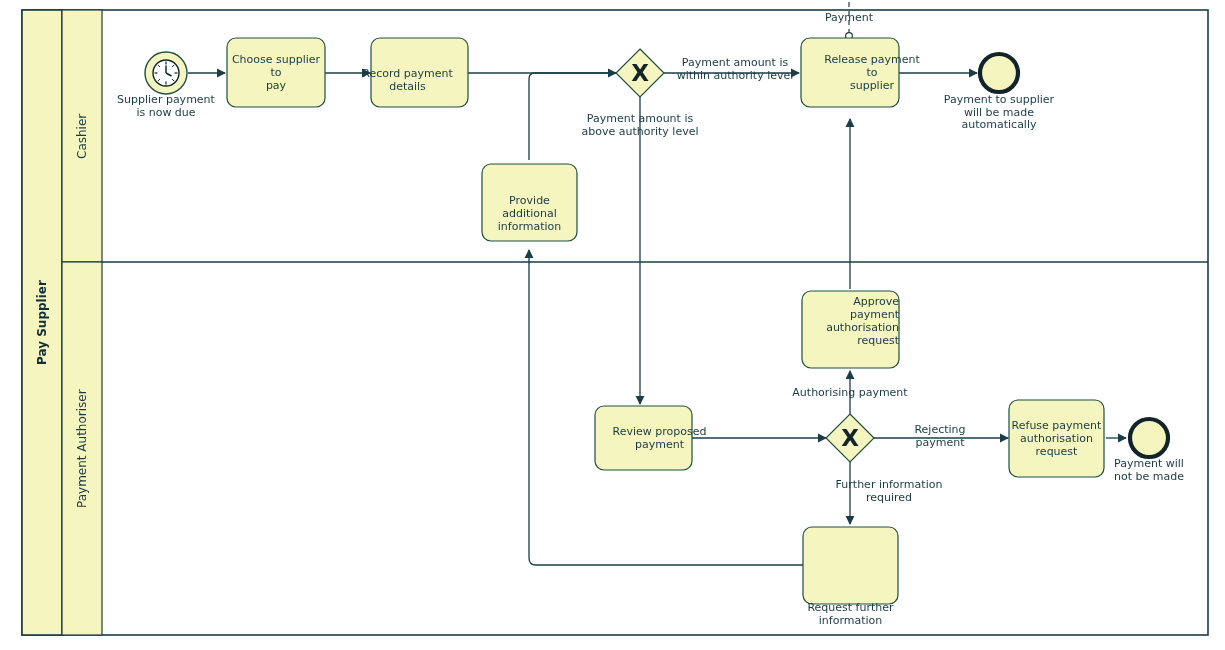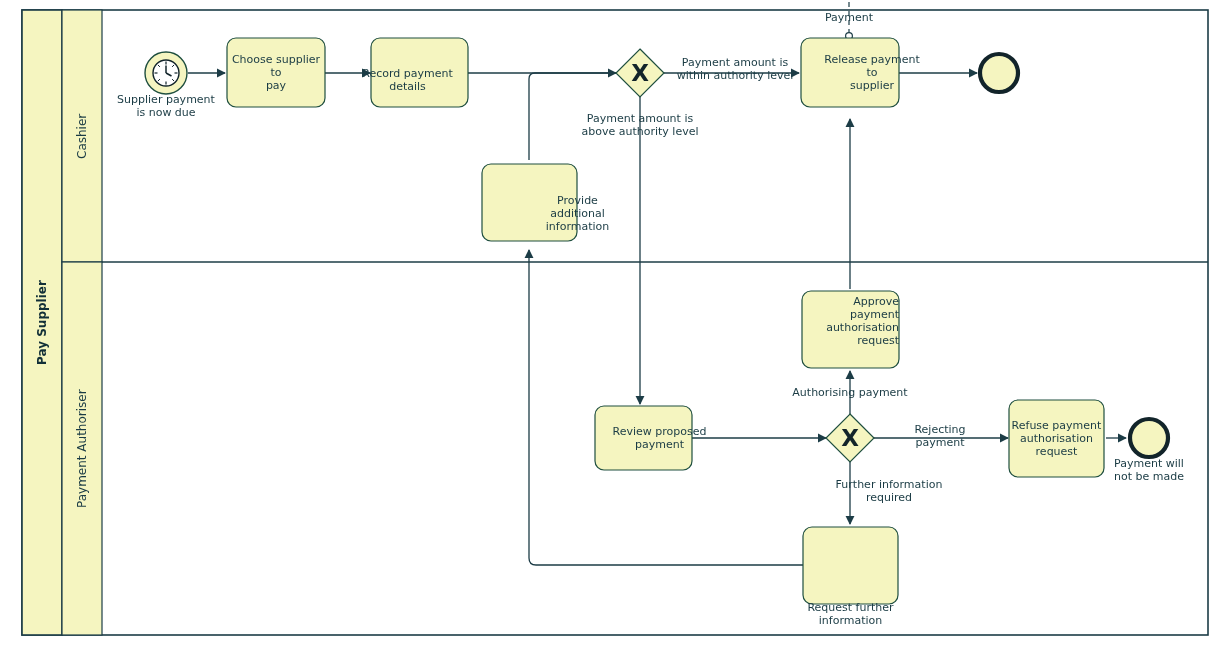--- a/index.html
+++ b/index.html
@@ -121,38 +121,41 @@
   <div class="poolname" style="left:22px;top:10px;width:40px;height:625px;">Pay Supplier</div>
   <div class="lanename" style="left:62px;top:10px;width:40px;height:252px;">Cashier</div>
   <div class="lanename" style="left:62px;top:262px;width:40px;height:373px;">Payment Authoriser</div>
 
   <div class="tasklbl" style="left:227px;top:38px;width:98px;height:69px;">Choose supplier to
 pay</div>
   <div class="tasklbl" style="left:359px;top:38px;width:97px;height:84px;">Record payment
 details</div>
   <div class="tasklbl" style="left:801px;top:38px;width:98px;height:69px;padding-left:22px;">Release payment to
 supplier</div>
-  <div class="tasklbl" style="left:482px;top:164px;width:95px;height:98px;padding-left:48px;">Provide additional
+  <div class="tasklbl" style="left:482px;top:164px;width:95px;height:98px;">Provide additional
 information</div>
   <div class="tasklbl" style="left:802px;top:291px;width:97px;height:59px;text-align:right;">Approve payment
 authorisation
 request</div>
   <div class="tasklbl" style="left:595px;top:406px;width:97px;height:64px;padding-left:16px;">Review proposed
 payment</div>
   <div class="tasklbl" style="left:1009px;top:400px;width:95px;height:77px;border-radius:26px;">Refuse payment
 authorisation
 request</div>
   <div class="tasklbl" style="left:803px;top:527px;width:95px;height:77px;margin-top:48px;">Request further
 information</div>
 
   <div class="gwx" style="left:616px;top:57px;width:48px;height:32px;">X</div>
   <div class="gwx" style="left:826px;top:422px;width:48px;height:32px;">X</div>
 
   <div class="lbl" style="left:106px;top:94px;width:120px;">Supplier payment
 is now due</div>
+  <div class="lbl" style="left:934px;top:94px;width:130px;">Payment to supplier
+will be made
+automatically</div>
   <div class="lbl" style="left:1099px;top:458px;width:100px;">Payment will
 not be made</div>
 
   <div class="lbl" style="left:675px;top:57px;width:120px;">Payment amount is
 within authority level</div>
   <div class="lbl" style="left:579px;top:113px;width:122px;">Payment amount is
 above authority level</div>
   <div class="lbl" style="left:790px;top:387px;width:120px;">Authorising payment</div>
   <div class="lbl" style="left:903px;top:424px;width:74px;">Rejecting
 payment</div>

